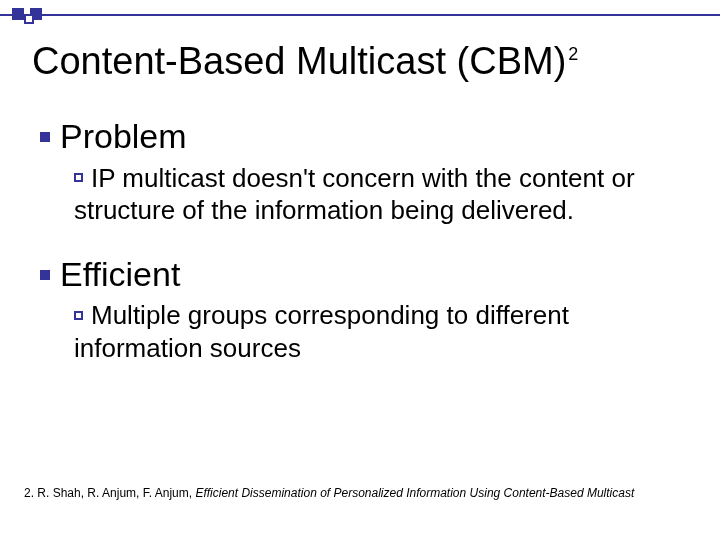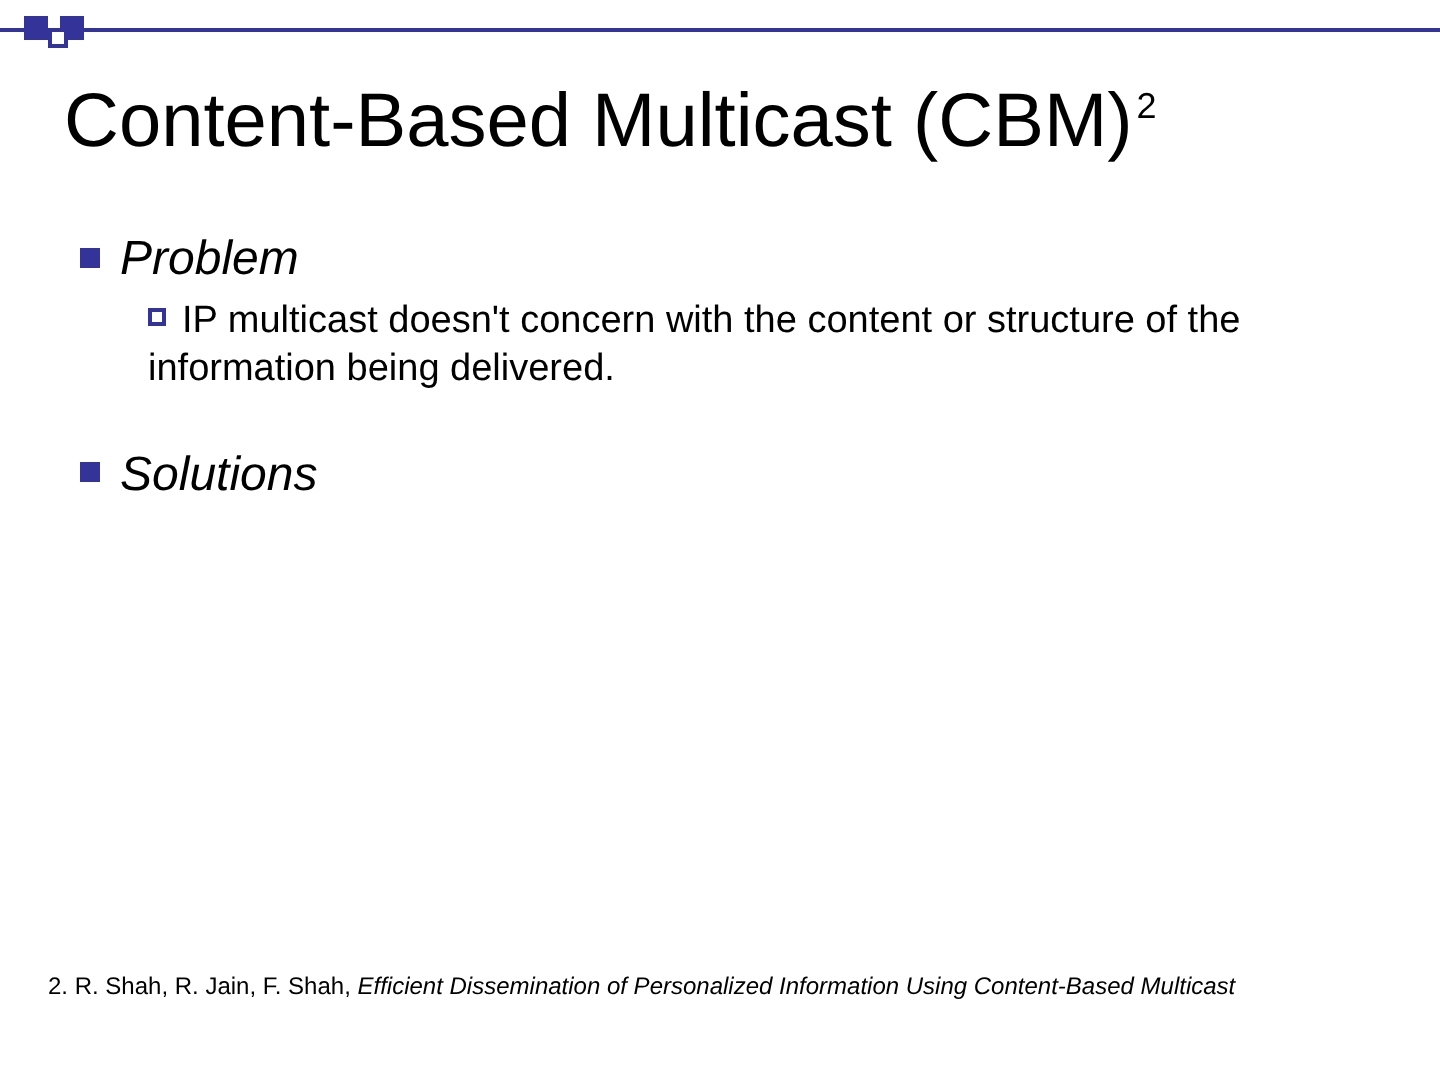--- a/index.html
+++ b/index.html
@@ -70,26 +70,25 @@
     left: 40px;
     right: 30px;
     top: 115px;
     font-size: 24px;
     line-height: 1.25;
   }
   .lvl1 {
     margin-bottom: 18px;
   }
   .lvl1 .hdr {
-    font-size: 24px;
-    font-style: italic;
+    font-size: 34px;
   }
   .lvl2 {
     margin-left: 34px;
-    font-size: 19px;
+    font-size: 26px;
     margin-top: 4px;
   }
   .lvl3 {
     margin-left: 74px;
     font-size: 18px;
     margin-top: 6px;
   }
   .bullet-sq {
     display: inline-block;
     width: 10px;
@@ -150,23 +149,26 @@
       <div class="hdr">
         <span class="bullet-sq"></span><span>Problem</span>
       </div>
       <div class="lvl2">
         <span class="bullet-hollow"></span><span>IP multicast doesn't concern with the content or structure of the information being delivered.</span>
       </div>
     </div>
 
     <div class="lvl1" style="margin-top:26px">
       <div class="hdr">
-        <span class="bullet-sq"></span><span>Solutions</span>
+        <span class="bullet-sq"></span><span>Efficient</span>
+      </div>
+      <div class="lvl2">
+        <span class="bullet-hollow"></span><span>Multiple groups corresponding to different information sources</span>
       </div>
     </div>
 
   </div>
 
   <div class="footnote">
-    <span>2. </span><span>R. Shah, R. Jain, F. Shah, </span><span class="src">Efficient Dissemination of Personalized Information Using Content-Based Multicast</span>
+    <span>2. </span><span>R. Shah, R. Anjum, F. Anjum, </span><span class="src">Efficient Dissemination of Personalized Information Using Content-Based Multicast</span>
   </div>
 
 </div>
 
 </body></html>

